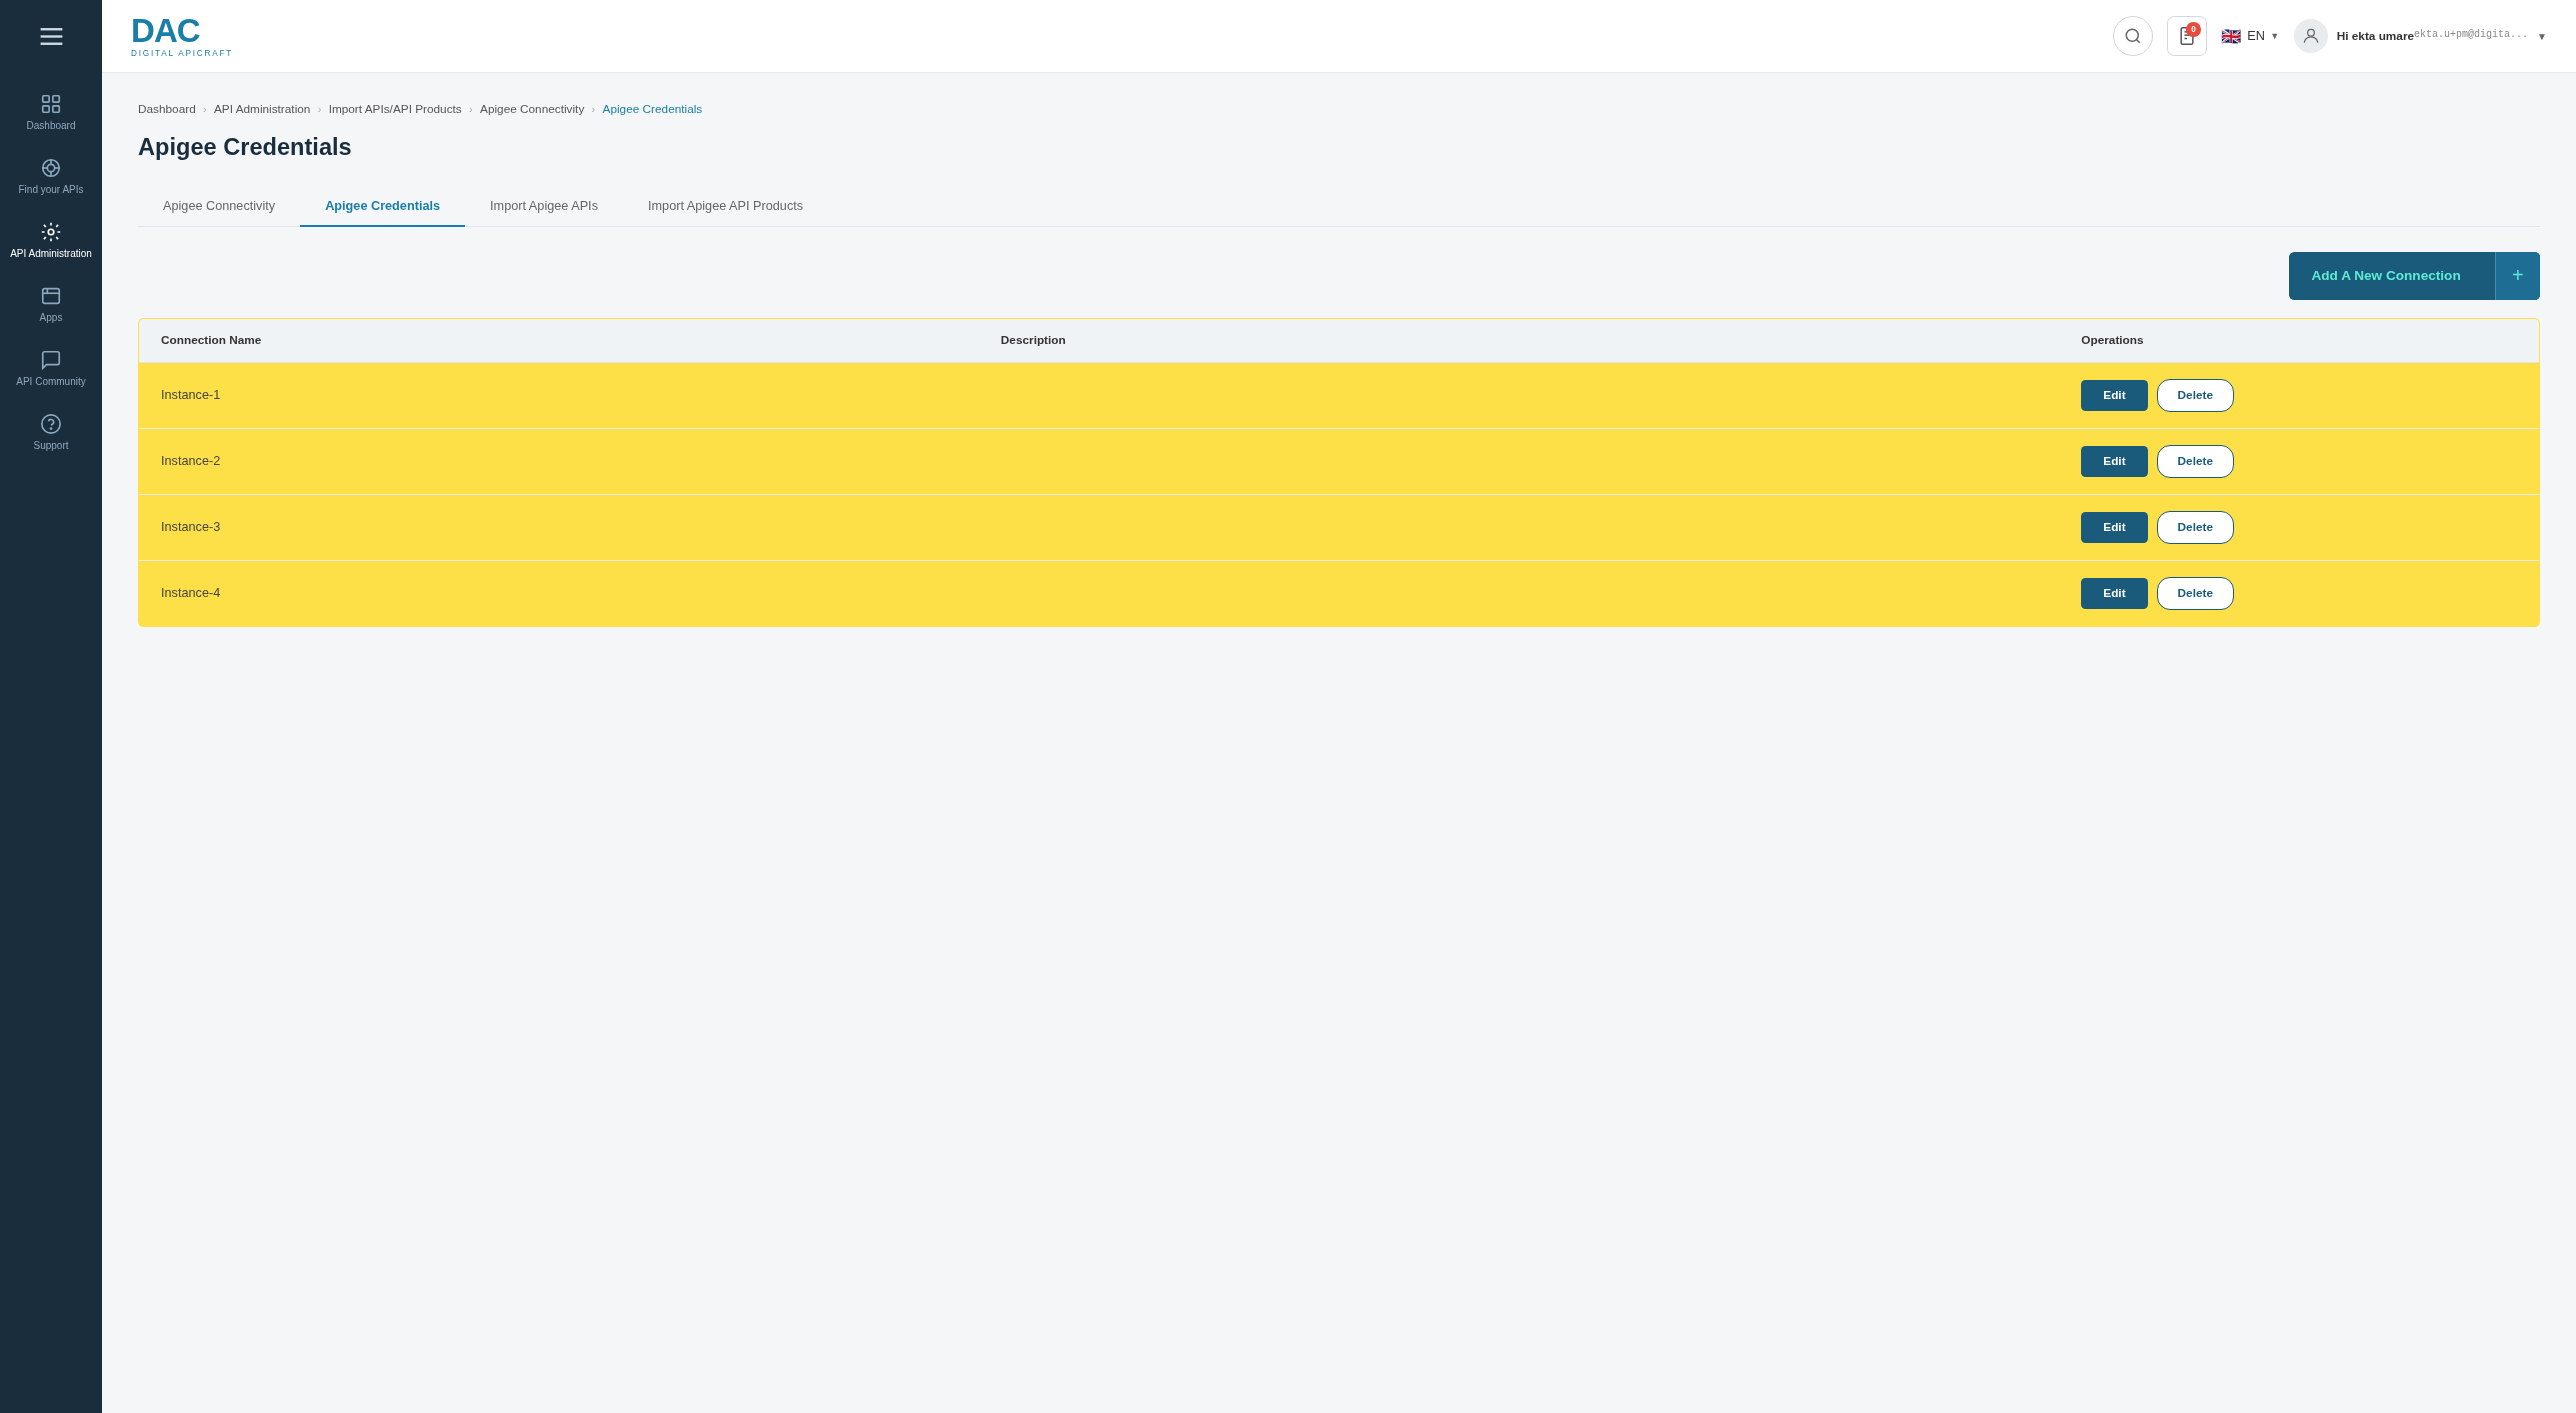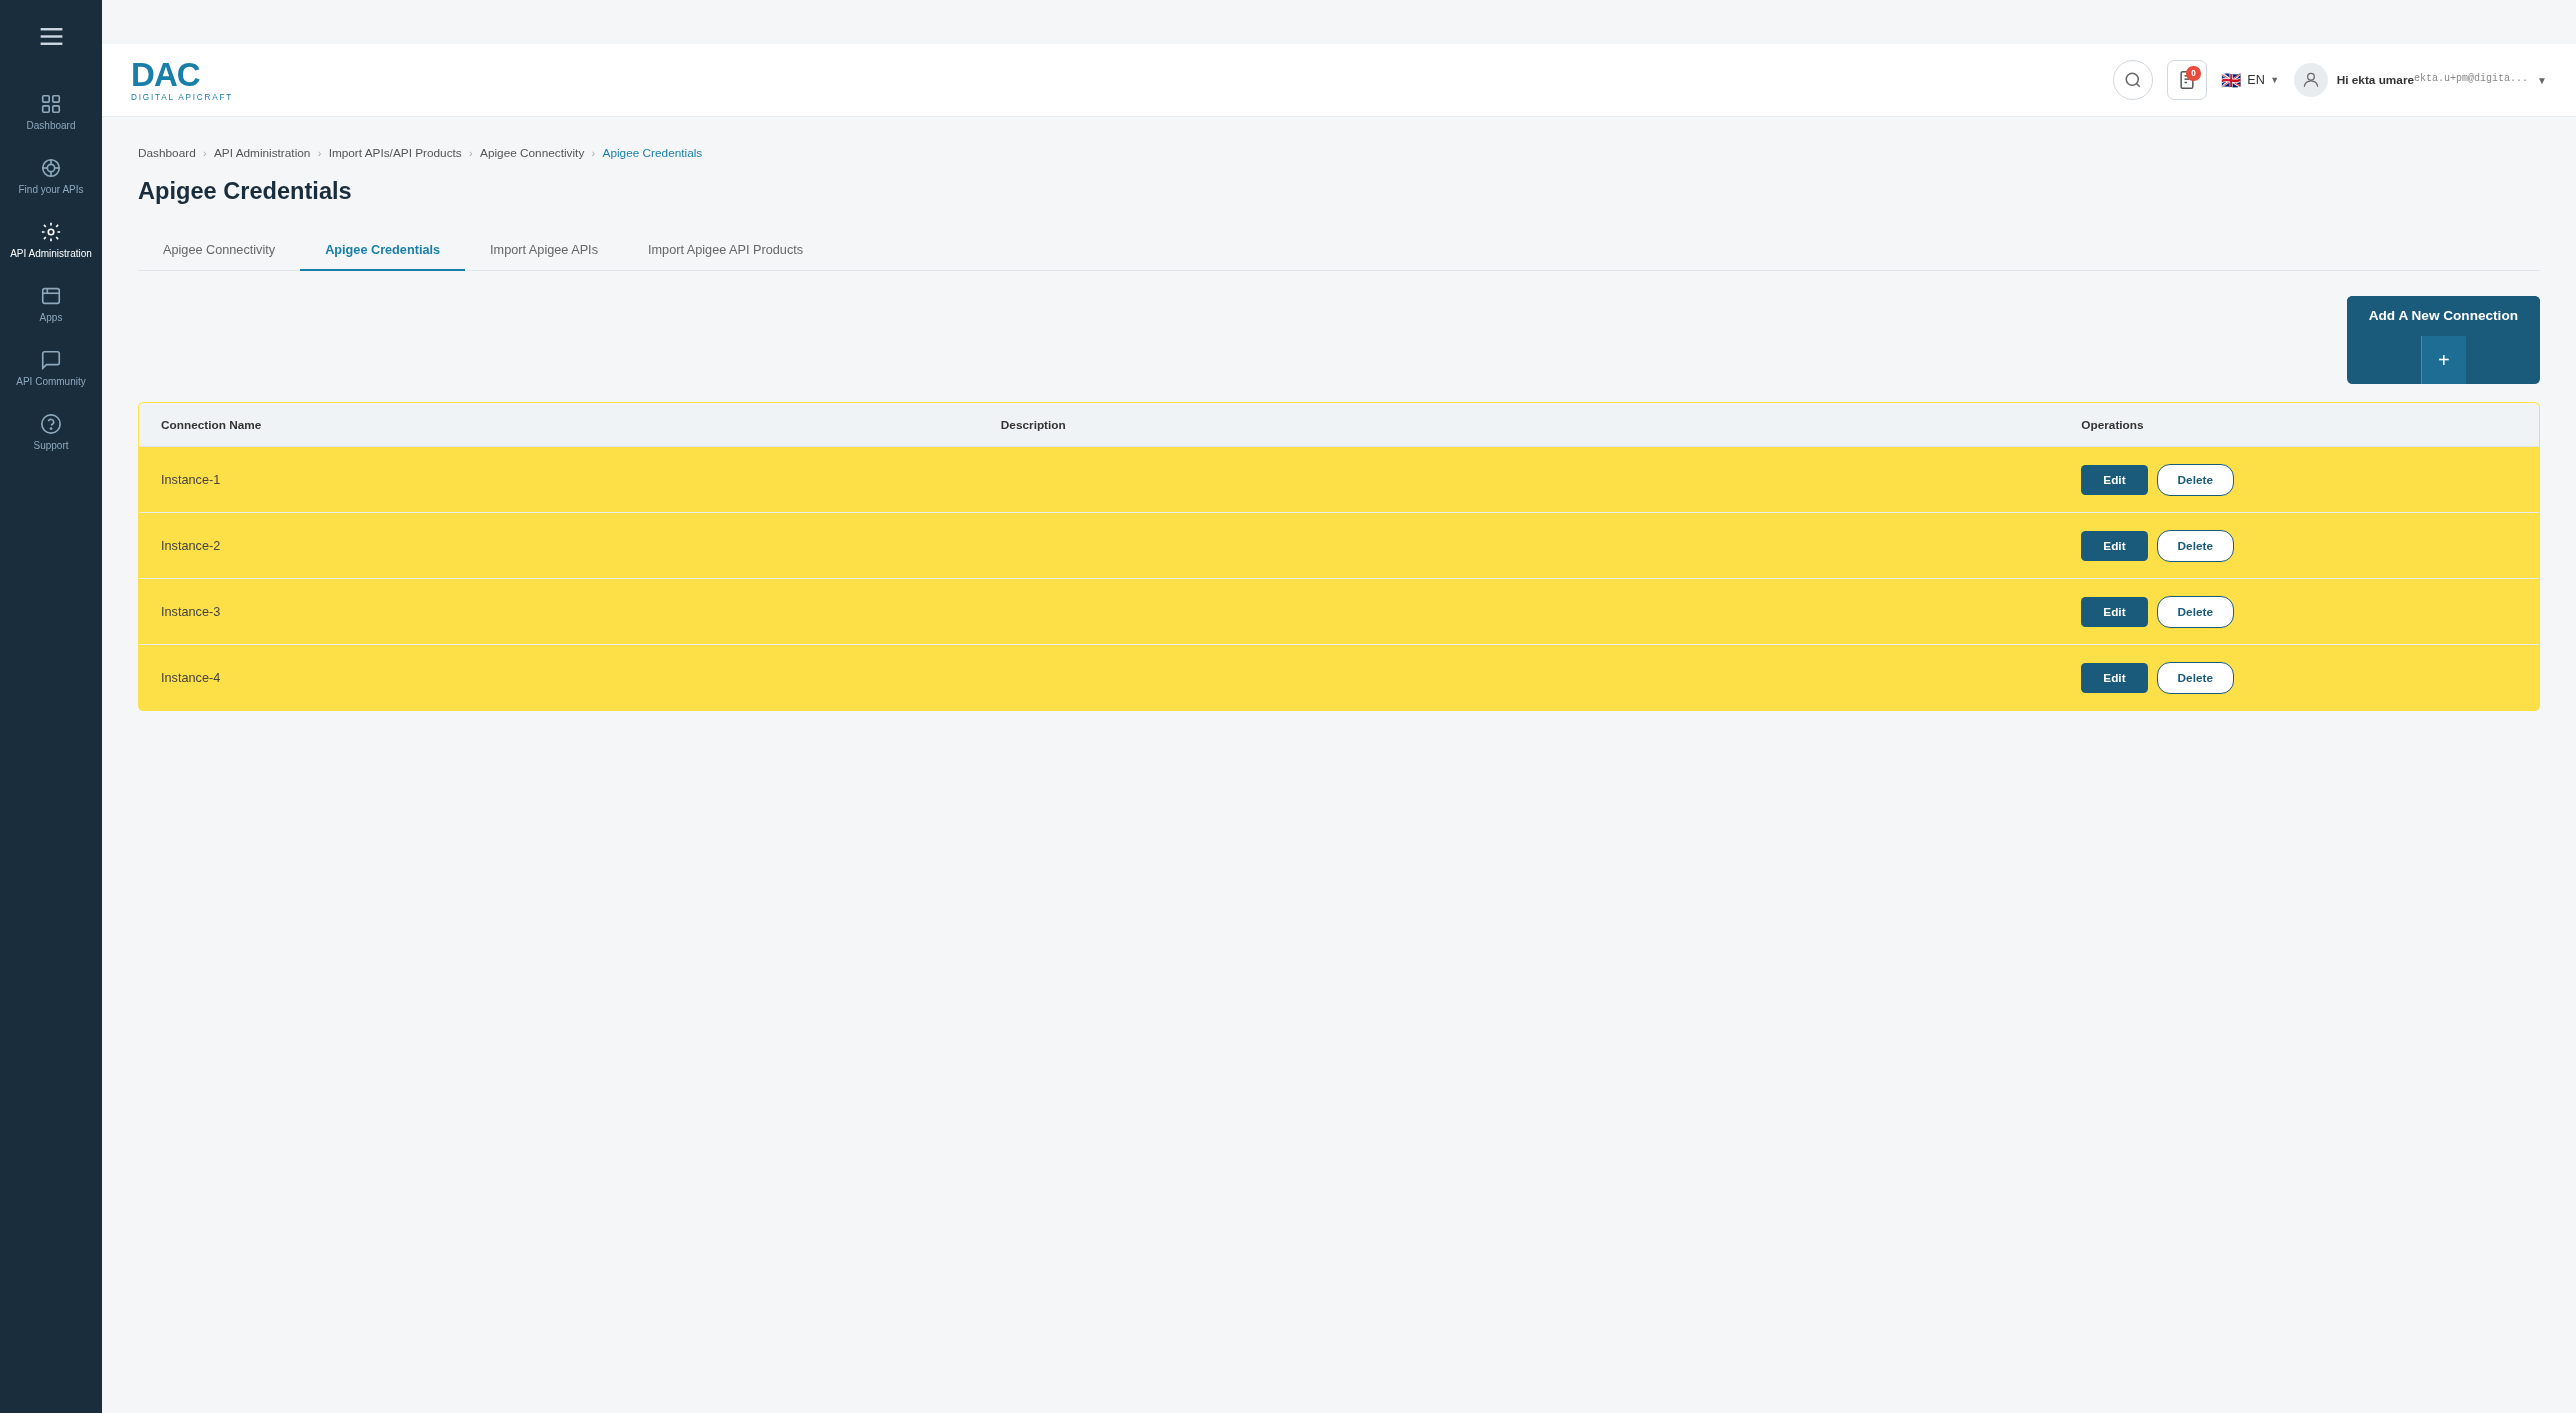--- a/index.html
+++ b/index.html
@@ -36,21 +36,21 @@
       color: #8da8bc;
       font-size: 10px;
       text-align: center;
       border-radius: 3.6px;
       gap: 5.4px;
     }
     .sidebar-item.active { color: #fff; }
     .sidebar-item svg { width: 22px; height: 22px; stroke: currentColor; fill: none; stroke-width: 1.8; }
 
     
-    .main-wrapper { flex: 1; display: flex; flex-direction: column; overflow: hidden; margin-top: 44px; }
+    .main-wrapper { flex: 1; display: flex; flex-direction: column; overflow: hidden; }
 
     
     .top-header {
       background: #fff;
       height: 73px;
       display: flex;
       align-items: center;
       padding: 0 29px;
       border-bottom: 0.9px solid #e8ecef;
       flex-shrink: 0;
@@ -148,30 +148,29 @@
       margin-bottom: -1.8px;
       white-space: nowrap;
     }
     .tab.active { color: #1a7fa8; font-weight: 600; border-bottom: 2.7px solid #1a7fa8; }
 
     
     .add-connection-row { display: flex; justify-content: flex-end; margin-bottom: 18px; }
     .add-connection-btn {
       display: flex;
       align-items: center;
-      gap: 0;
+      gap: 12px;
       background: #1a5a7a;
-      color: #ffffff;
+      color: #5eead4;
       border: none;
       border-radius: 5.4px;
       cursor: pointer;
       font-size: 13.6px;
       font-weight: 600;
       overflow: hidden;
-      flex-direction: column;
     }
     .add-connection-btn-label {
       padding: 12.7px 22px;
       background: #1a5a7a;
     }
     .add-connection-btn-plus {
       padding: 12.7px 16.3px;
       background: #1e6d94;
       font-size: 20px;
       font-weight: 300;

